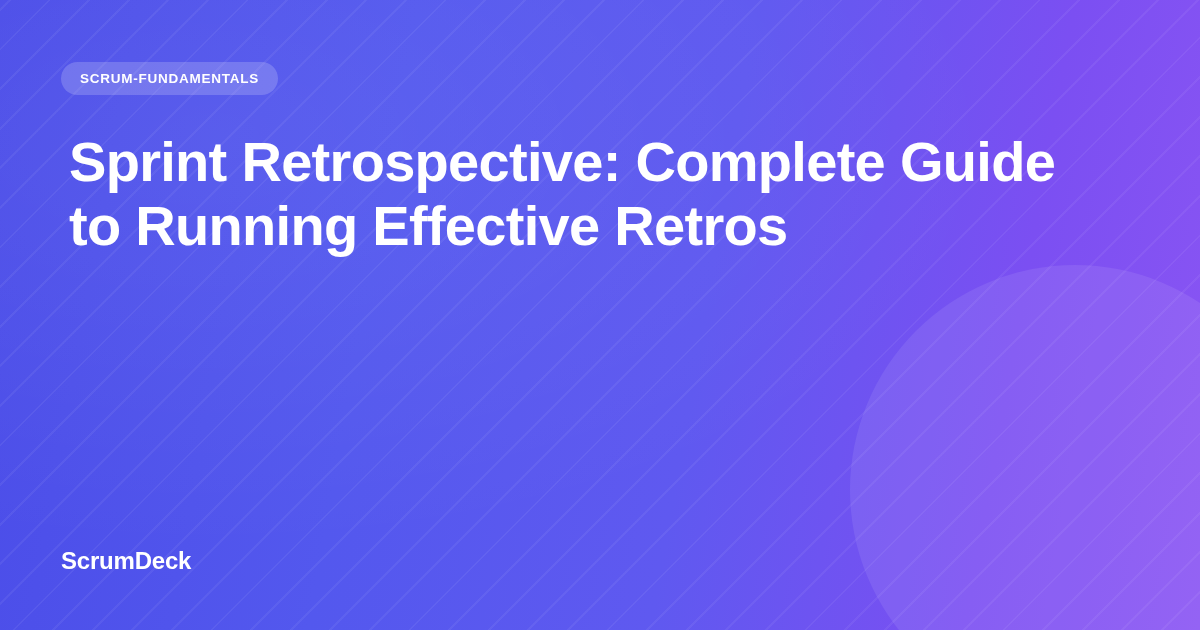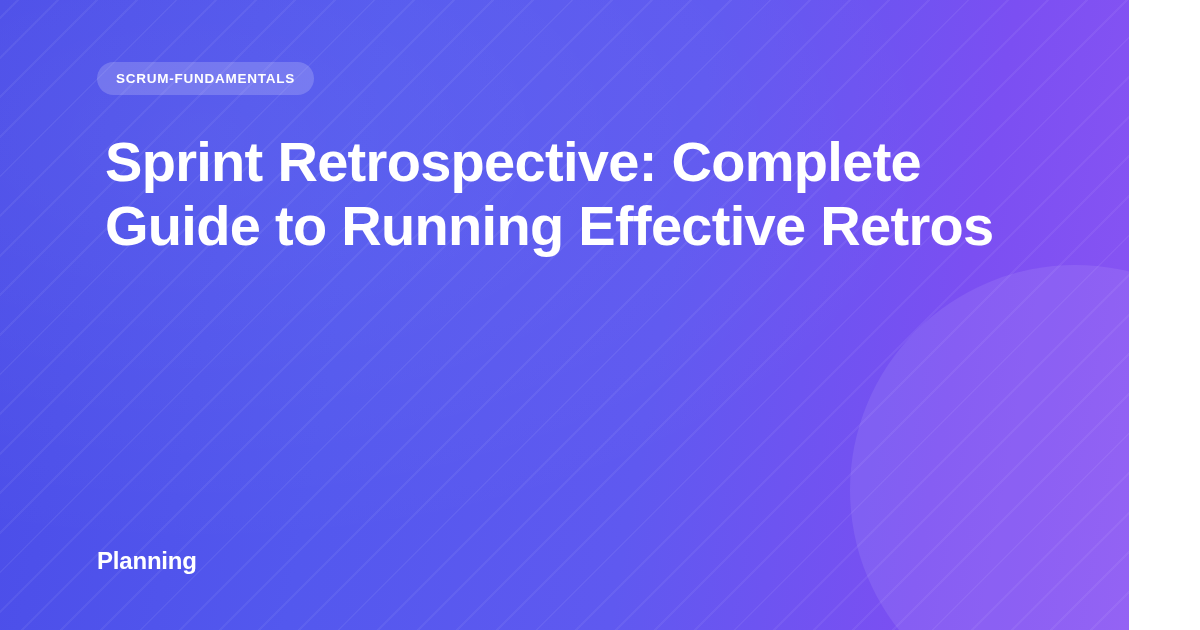--- a/index.html
+++ b/index.html
@@ -3,26 +3,25 @@
 <meta charset="utf-8">
 <style>
   html, body {
     margin: 0;
     padding: 0;
     background: #ffffff;
   }
 
   #og-card {
     position: relative;
-    width: 1093px;
+    width: 1200px;
     height: 630px;
     overflow: hidden;
     font-family: "Liberation Sans", sans-serif;
     background: linear-gradient(100deg, #4a4ce8 0%, #5358ee 32%, #5f59f0 58%, #7b4ff2 82%, #8a55f3 100%);
-    padding-left: 36px;
     -webkit-font-smoothing: antialiased;
   }
 
   
   .bg-circle {
     position: absolute;
     left: 850px;
     top: 265px;
     width: 450px;
     height: 450px;
@@ -127,17 +126,17 @@
 
   <div class="content">
 
     <div class="category-badge">SCRUM-FUNDAMENTALS</div>
 
     <h1 class="headline">Sprint Retrospective: Complete Guide to Running Effective Retros</h1>
 
     <div class="spacer"></div>
 
     <div class="brand">
-      <div class="brand-name">Planning</div>
+      <div class="brand-name">ScrumDeck</div>
     </div>
 
   </div>
 </div>
 
 </body></html>

